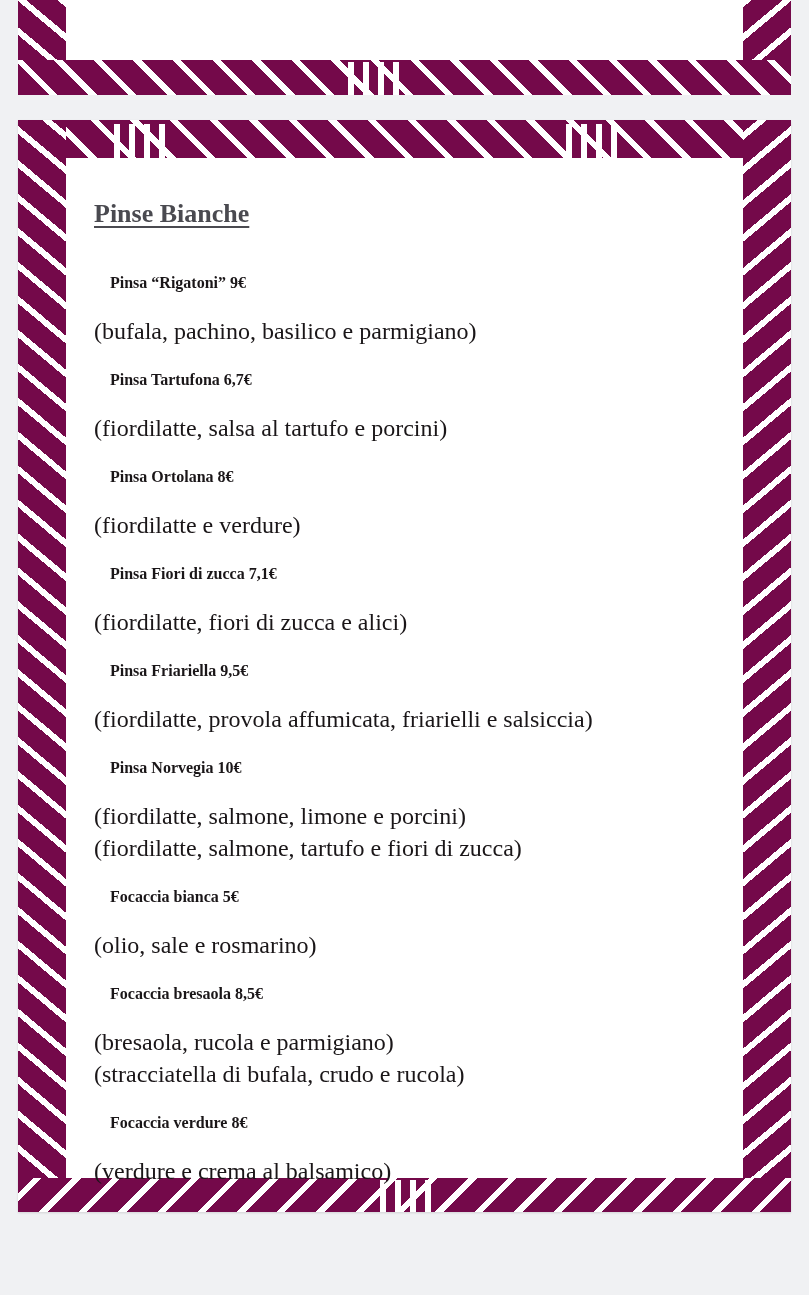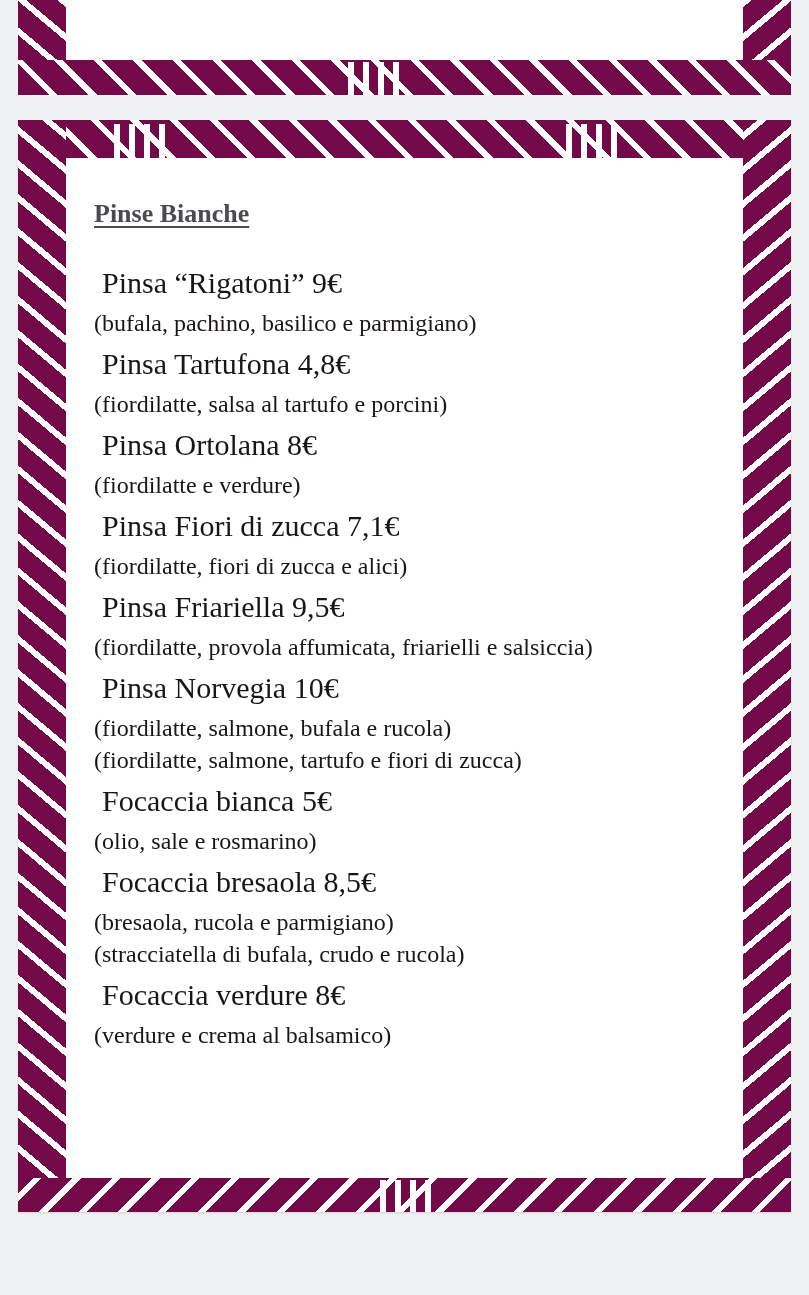--- a/index.html
+++ b/index.html
@@ -45,22 +45,22 @@
   .content {
     position: absolute; left: 76px; top: 78px; right: 60px;
     color: #1f1a1c;
   }
   .section-title {
     font-size: 26px; font-weight: bold; color: #4a4a50;
     text-decoration: underline; text-underline-offset: 4px; text-decoration-thickness: 2px;
     margin: 0 0 36px 0; line-height: 32px; font-family: Liberation Serif, serif;
   }
   .item-name {
-    font-size: 30px; font-weight: normal; line-height: 33px; color: #1a1618;
-    margin: 8px;
+    font-size: 16px; font-weight: bold; line-height: 33px; color: #1a1618;
+    margin: 16px;
   }
   .item-desc {
     font-size: 24px; line-height: 32px; color: #1a1618; margin: 0;
   }
 </style>
 </head>
 <body>
 
 <div class="card card-top">
   <div class="band vert" style="left:0; top:0; width:48px; height:95px;"></div>
@@ -101,38 +101,38 @@
   <div class="inner"></div>
 
   <div class="content">
     <h2 class="section-title">Pinse Bianche</h2>
 
     <div>
       <p class="item-name">Pinsa “Rigatoni” 9€</p>
       <p class="item-desc">(bufala, pachino, basilico e parmigiano)</p>
     </div>
     <div>
-      <p class="item-name">Pinsa Tartufona 4,8€</p>
+      <p class="item-name">Pinsa Tartufona 6,7€</p>
       <p class="item-desc">(fiordilatte, salsa al tartufo e porcini)</p>
     </div>
     <div>
       <p class="item-name">Pinsa Ortolana 8€</p>
       <p class="item-desc">(fiordilatte e verdure)</p>
     </div>
     <div>
       <p class="item-name">Pinsa Fiori di zucca 7,1€</p>
       <p class="item-desc">(fiordilatte, fiori di zucca e alici)</p>
     </div>
     <div>
       <p class="item-name">Pinsa Friariella 9,5€</p>
       <p class="item-desc">(fiordilatte, provola affumicata, friarielli e salsiccia)</p>
     </div>
     <div>
       <p class="item-name">Pinsa Norvegia 10€</p>
-      <p class="item-desc">(fiordilatte, salmone, bufala e rucola)</p>
+      <p class="item-desc">(fiordilatte, salmone, limone e porcini)</p>
     </div>
     <div>
       <p class="item-desc">(fiordilatte, salmone, tartufo e fiori di zucca)</p>
     </div>
     <div>
       <p class="item-name">Focaccia bianca 5€</p>
       <p class="item-desc">(olio, sale e rosmarino)</p>
     </div>
     <div>
       <p class="item-name">Focaccia bresaola 8,5€</p>

